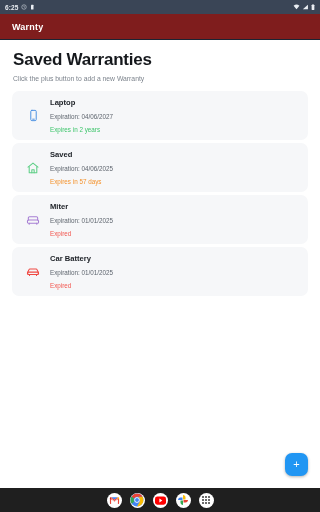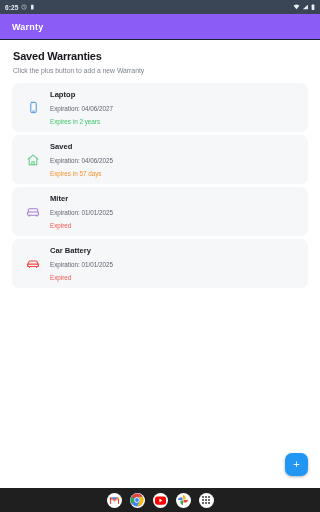--- a/index.html
+++ b/index.html
@@ -17,29 +17,29 @@
     display:flex; align-items:center; justify-content:space-between;
     padding:0 5px; font-size:6.5px; letter-spacing:.1px;
   }
   .sb-left{ display:flex; align-items:center; gap:3px; }
   .sb-right{ display:flex; align-items:center; gap:2.5px; }
   .sb-time{ font-size:6.5px; font-weight:bold; }
   .sb-ic{ display:block; }
 
   
   .appbar{
-    height:26px; background:#8b5cf6;
+    height:26px; background:#7f1d1d;
     display:flex; align-items:center; padding:0 12px;
     border-bottom:1px solid #1b2433;
   }
   .appbar-title{ color:#ffffff; font-size:9px; font-weight:bold; letter-spacing:.2px; }
 
   
   .page-head{ padding:10px 13px 0 13px; }
-  .page-title{ font-size:11px; font-weight:bold; color:#15181c; letter-spacing:-.2px; }
+  .page-title{ font-size:17px; font-weight:bold; color:#15181c; letter-spacing:-.2px; }
   .page-sub{ font-size:6.8px; color:#7d848d; margin-top:5px; }
 
   
   .list{ padding:9px 12px 0 12px; display:flex; flex-direction:column; gap:3px; }
   .card{
     background:#f6f7f9; border-radius:7px;
     display:flex; align-items:center;
     padding:7px 9px; min-height:40px;
   }
   .card-icon{

